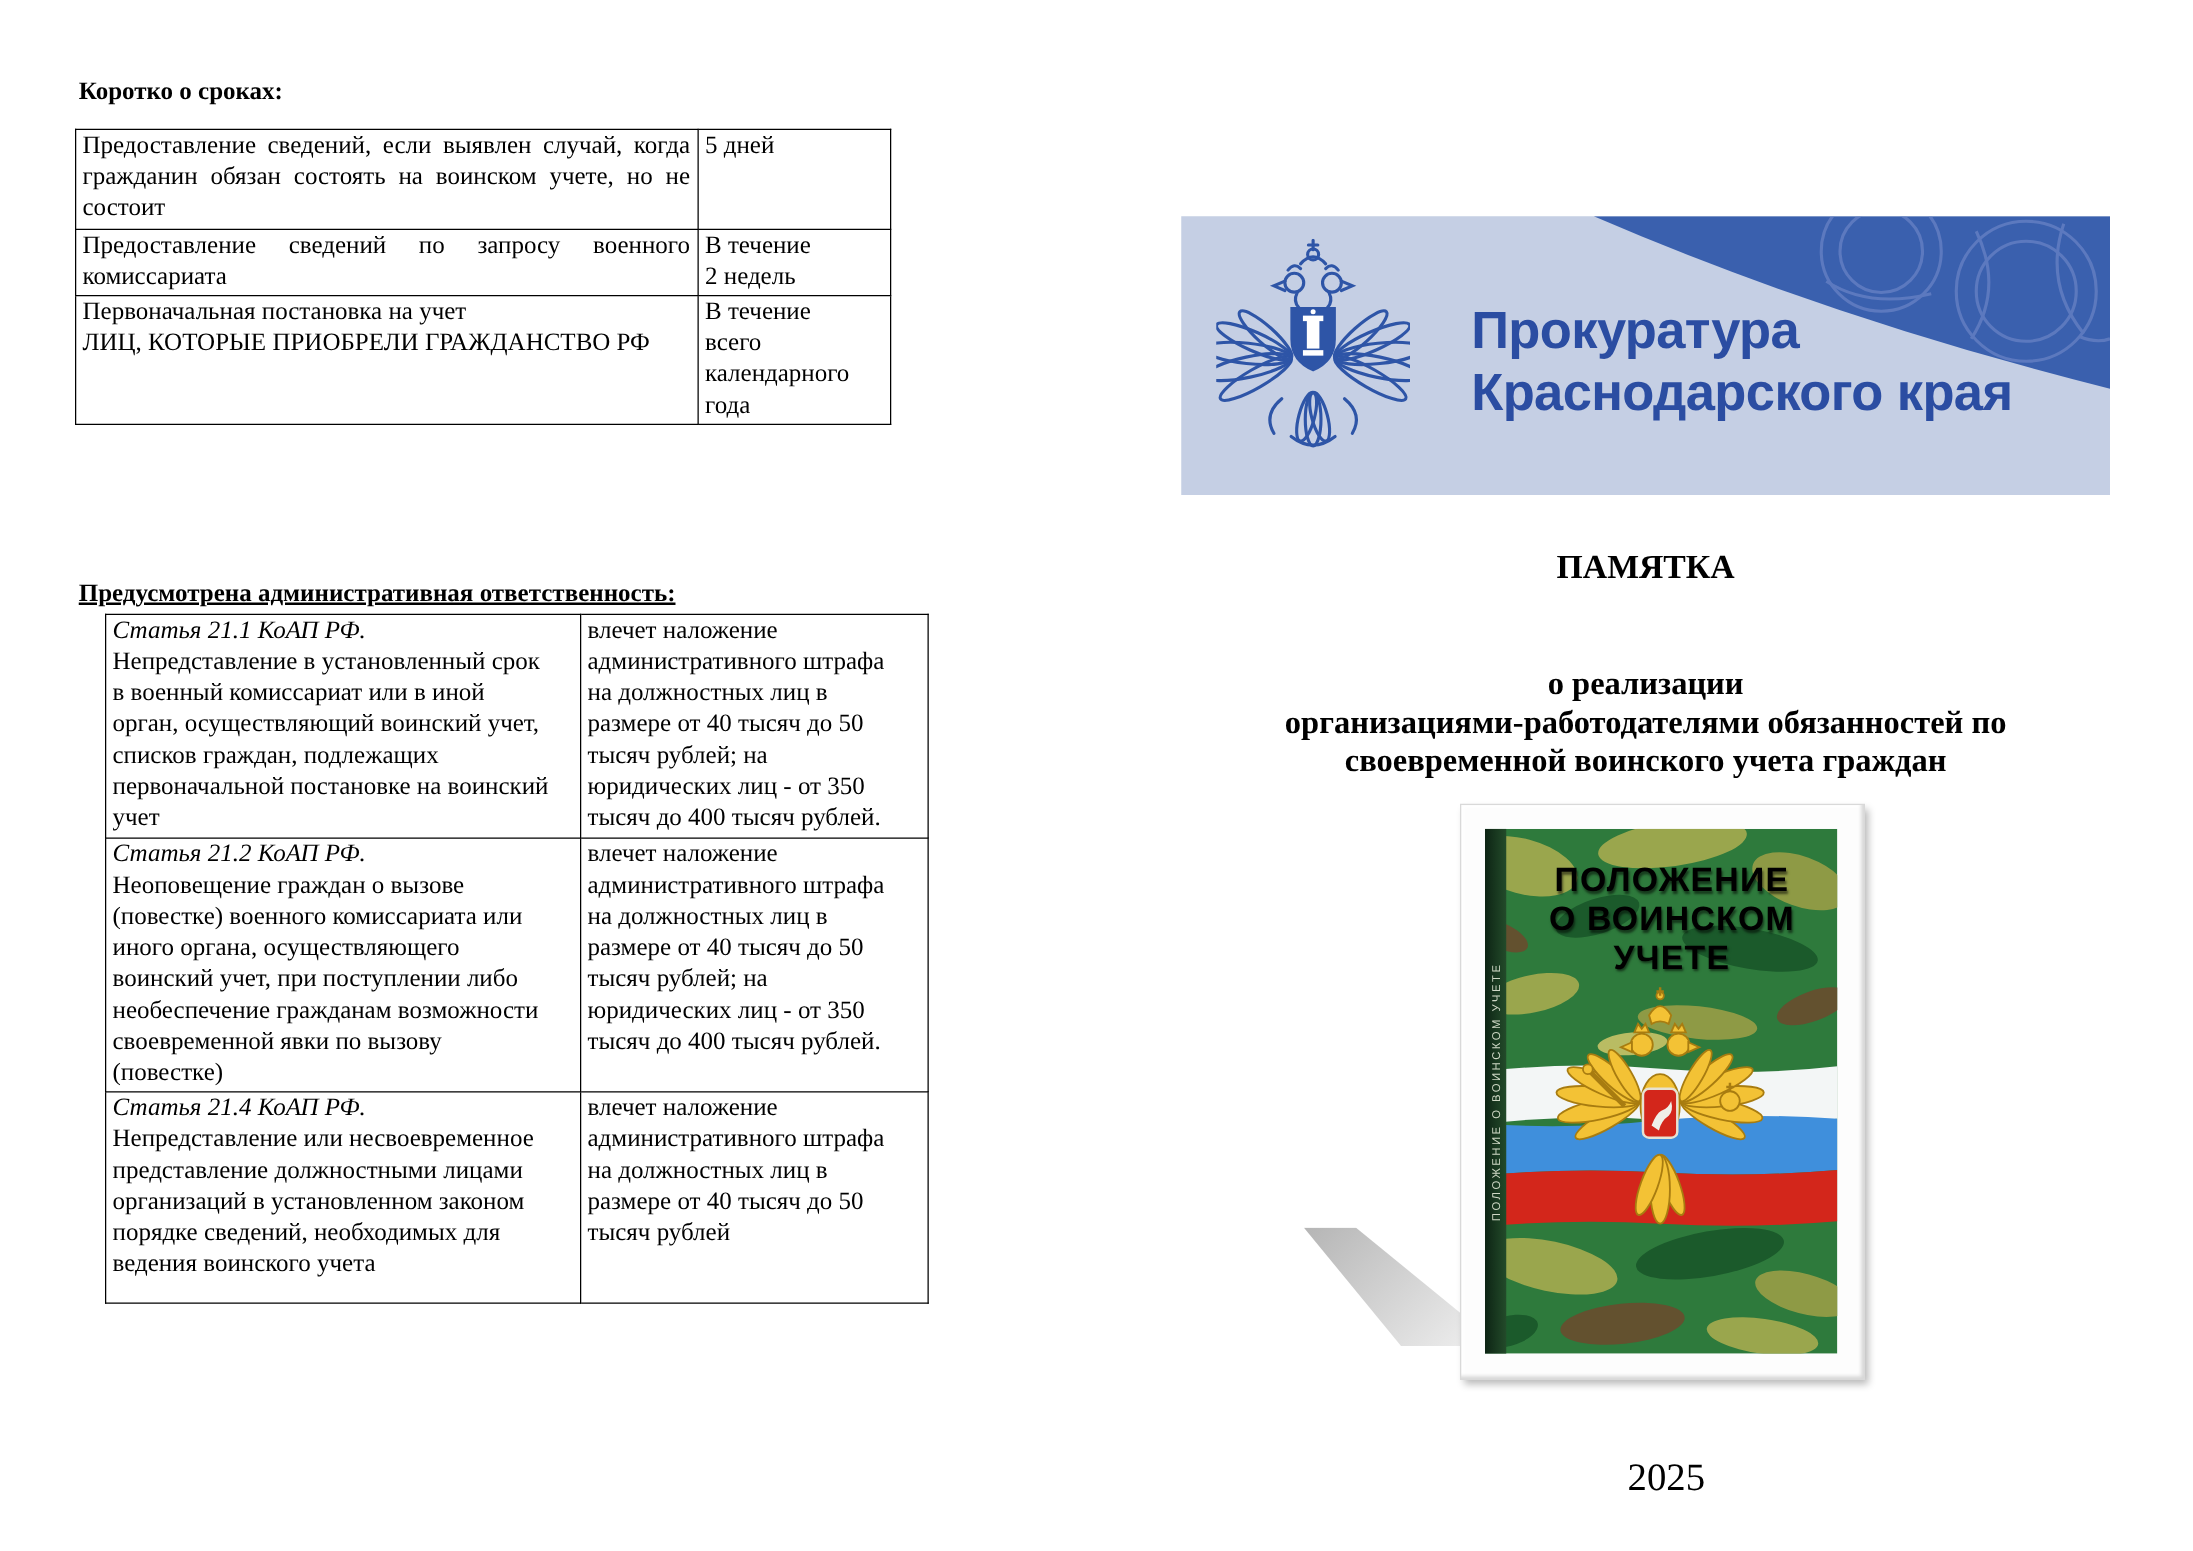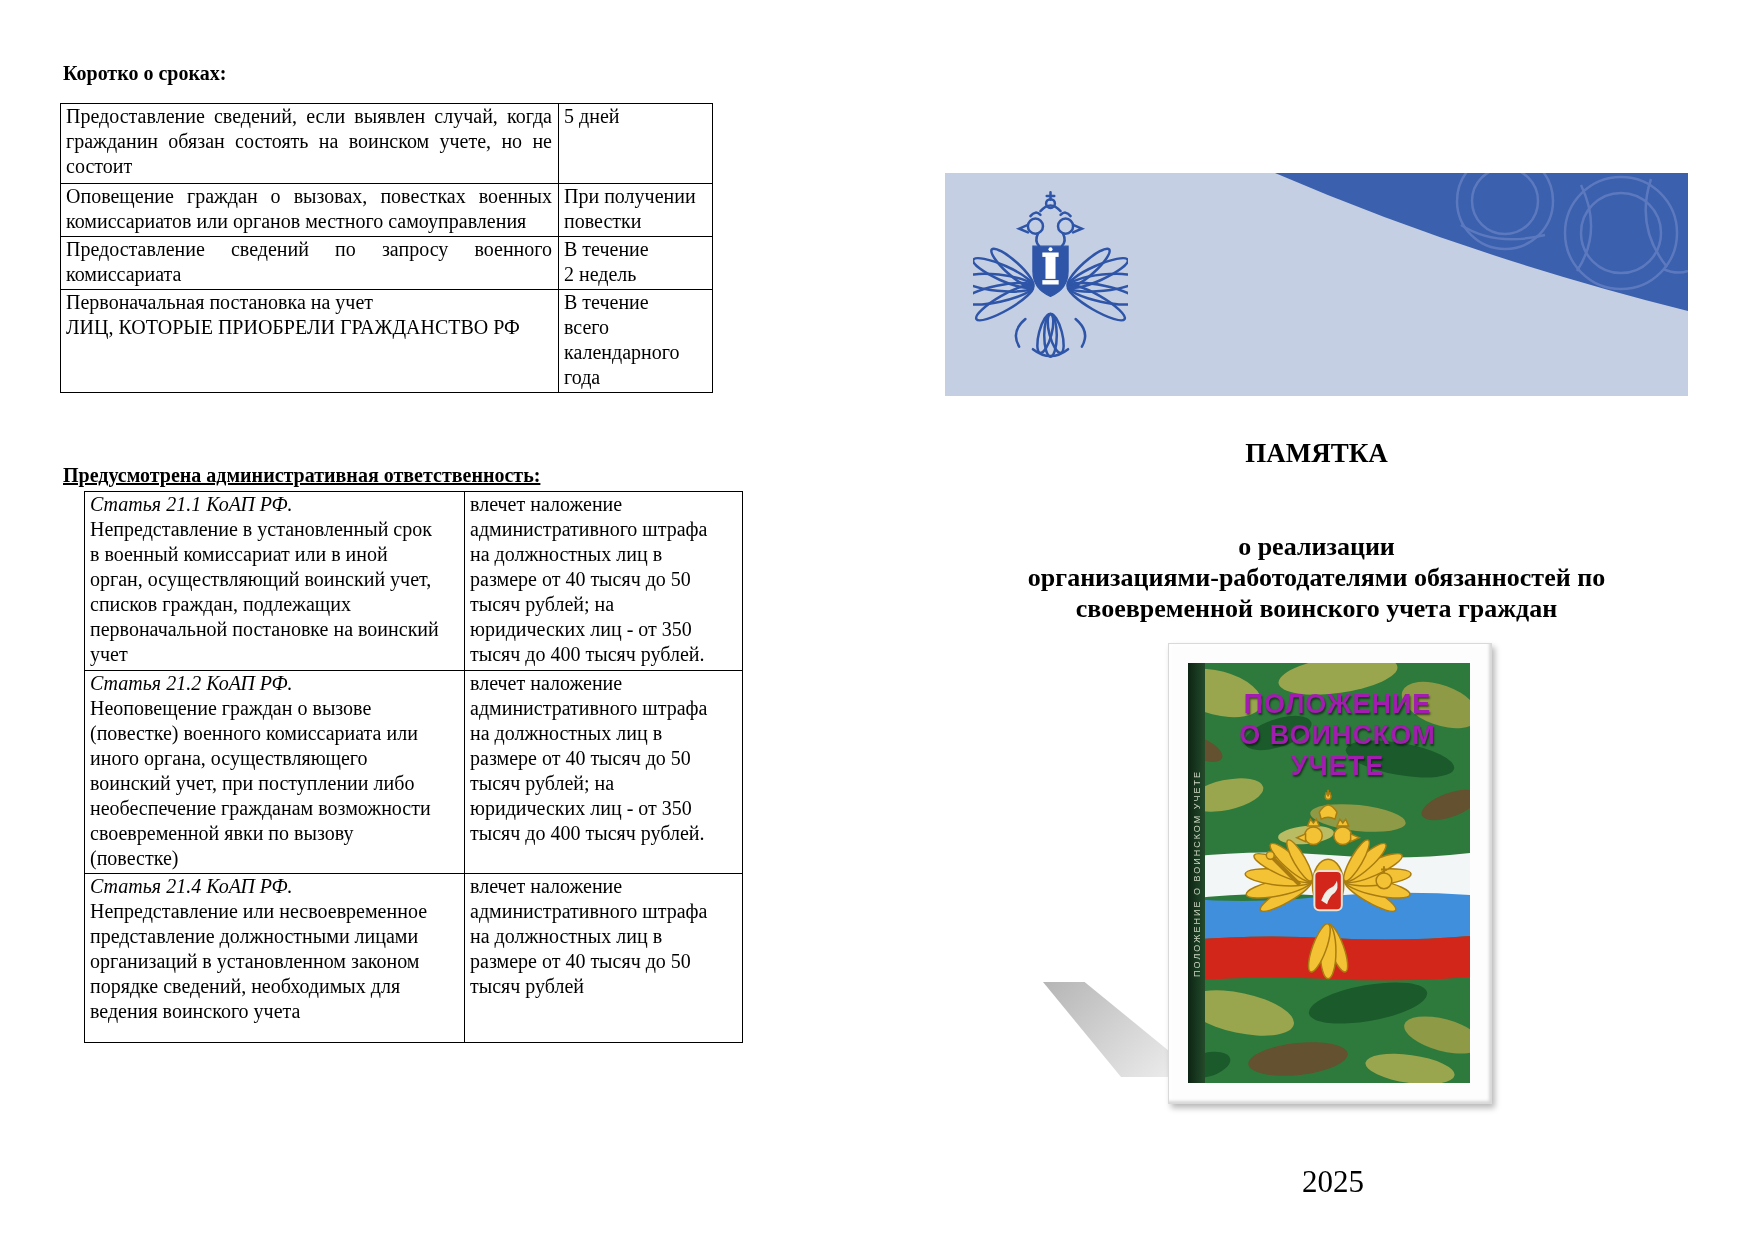--- a/index.html
+++ b/index.html
@@ -38,43 +38,38 @@
              border:1px solid #d9d9d9;
              box-shadow:3px 4px 6px rgba(0,0,0,.28), inset -2px -2px 3px #d7d7d7, inset 2px 2px 3px #ffffff;}
   #book-cover{left:1188px;top:663px;width:282px;height:420px;overflow:hidden;}
   #cover-art{position:absolute;left:0;top:0;}
   #spine{position:absolute;left:0;top:0;width:17px;height:420px;
          background:linear-gradient(90deg,#0d2414,#234b2a);display:flex;align-items:center;justify-content:center;}
   #spine span{writing-mode:vertical-rl;transform:rotate(180deg);font-family:"Liberation Sans",sans-serif;
               font-size:9px;letter-spacing:2px;color:#cfd8c5;white-space:nowrap;}
   #cover-title{position:absolute;left:17px;top:26px;width:265px;text-align:center;
                font-family:"Liberation Sans",sans-serif;font-weight:bold;font-size:27px;line-height:31px;
-               color:#a21caf;letter-spacing:1px;text-shadow:1px 2px 2px rgba(0,0,0,.55);}
+               color:#000000;letter-spacing:1px;text-shadow:1px 2px 2px rgba(0,0,0,.55);}
 </style>
 </head>
 <body>
 
 <div id="page">
 
   <div class="abs doc-h" style="left:63px;top:62px;">Коротко о сроках:</div>
 
   <table class="abs doc" style="left:60px;top:103px;width:652px;">
     <colgroup>
         <col style="width:498px">
         <col style="width:154px">
       </colgroup>
     <tbody>
     <tr>
       <td class="just" style="height:77px;">Предоставление сведений, если выявлен случай, когда гражданин обязан состоять на воинском учете, но не состоит</td>
       <td class="prelin">5 дней</td>
-    </tr>
-    <tr>
-      <td class="just" style="height:49px;">Оповещение граждан о вызовах, повестках военных комиссариатов или органов местного самоуправления</td>
-      <td class="prelin">При получении
-повестки</td>
     </tr>
     <tr>
       <td class="just" style="height:46px;">Предоставление сведений по запросу военного комиссариата</td>
       <td class="prelin">В течение
 2 недель</td>
     </tr>
     <tr>
       <td class="prelin" style="height:91px;">Первоначальная постановка на учет
 ЛИЦ, КОТОРЫЕ ПРИОБРЕЛИ ГРАЖДАНСТВО РФ</td>
       <td class="prelin">В течение
@@ -204,20 +199,24 @@
         <path d="M80,102 q12,10 5,22"></path>
         <path d="M46,126 q14,11 28,0"></path>
       </g>
       <path d="M46,44 h28 v20 q0,14 -14,20 q-14,-6 -14,-20 z" fill="#2e55a7" stroke="#2e55a7"></path>
       <rect x="56" y="52" width="8" height="18" fill="#fff"></rect>
       <rect x="53.5" y="49" width="13" height="3.5" fill="#fff"></rect>
       <rect x="53.5" y="71" width="13" height="3.5" fill="#fff"></rect>
       <circle cx="60" cy="46.5" r="1.6" fill="#fff"></circle>
     </svg>
 
+    <div class="abs" id="banner-text">
+      <div>Прокуратура</div>
+      <div>Краснодарского края</div>
+    </div>
   </div>
 
   <div class="abs" id="memo-title">ПАМЯТКА</div>
   <div class="abs" id="memo-sub">
     <div>о реализации</div>
     <div>организациями-работодателями обязанностей по</div>
     <div>своевременной воинского учета граждан</div>
   </div>
 
   <div class="abs" id="book-shadow"></div>

